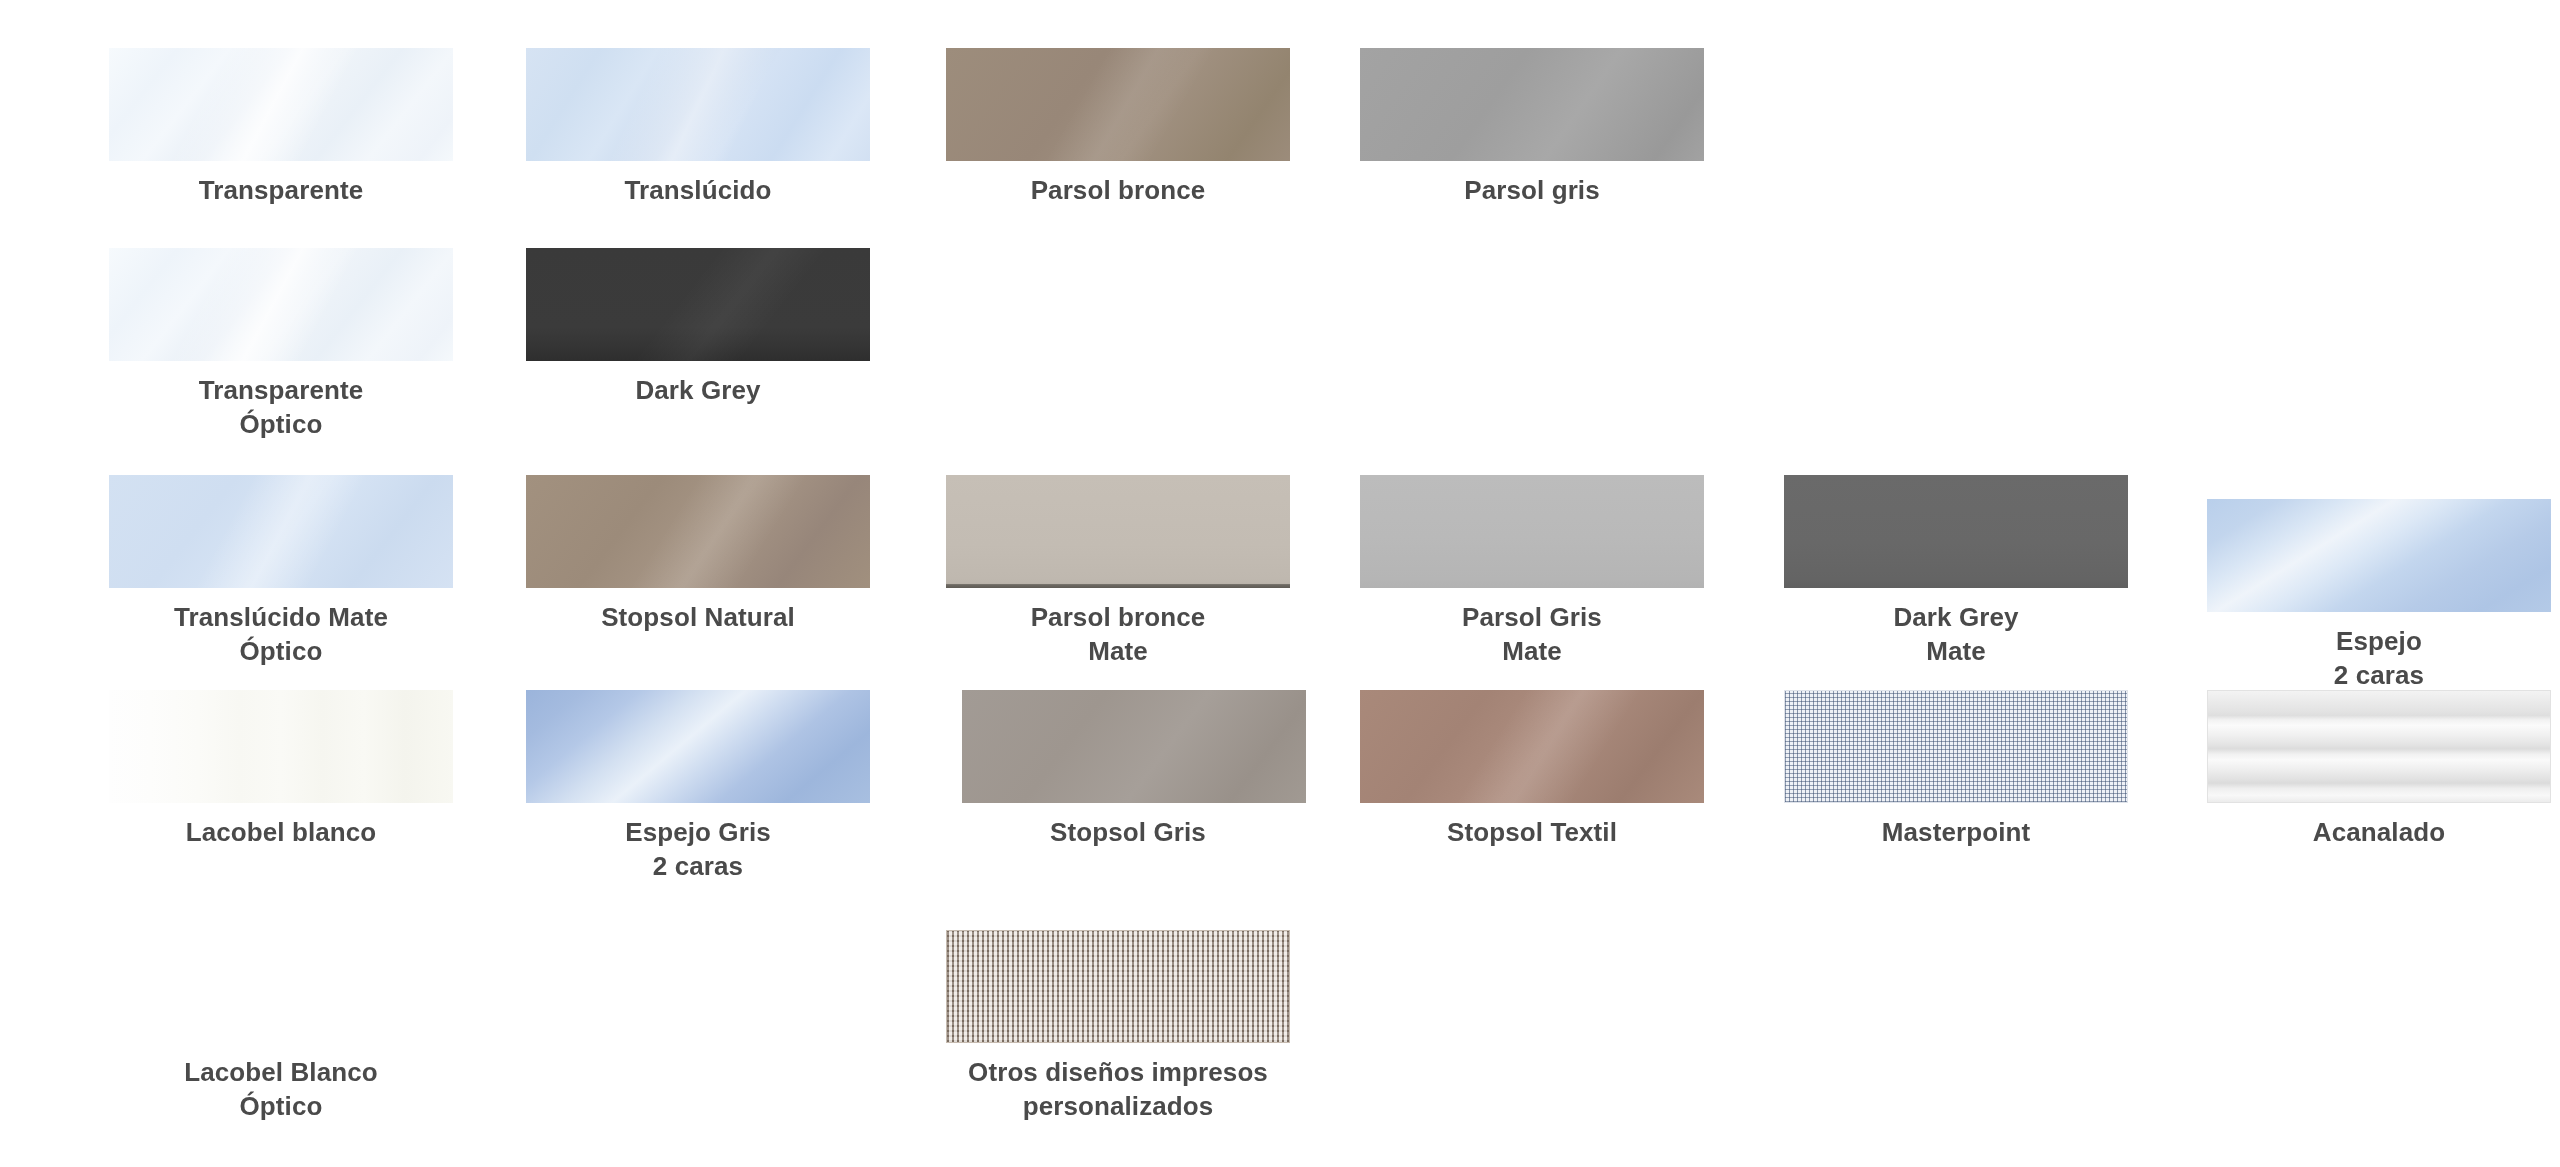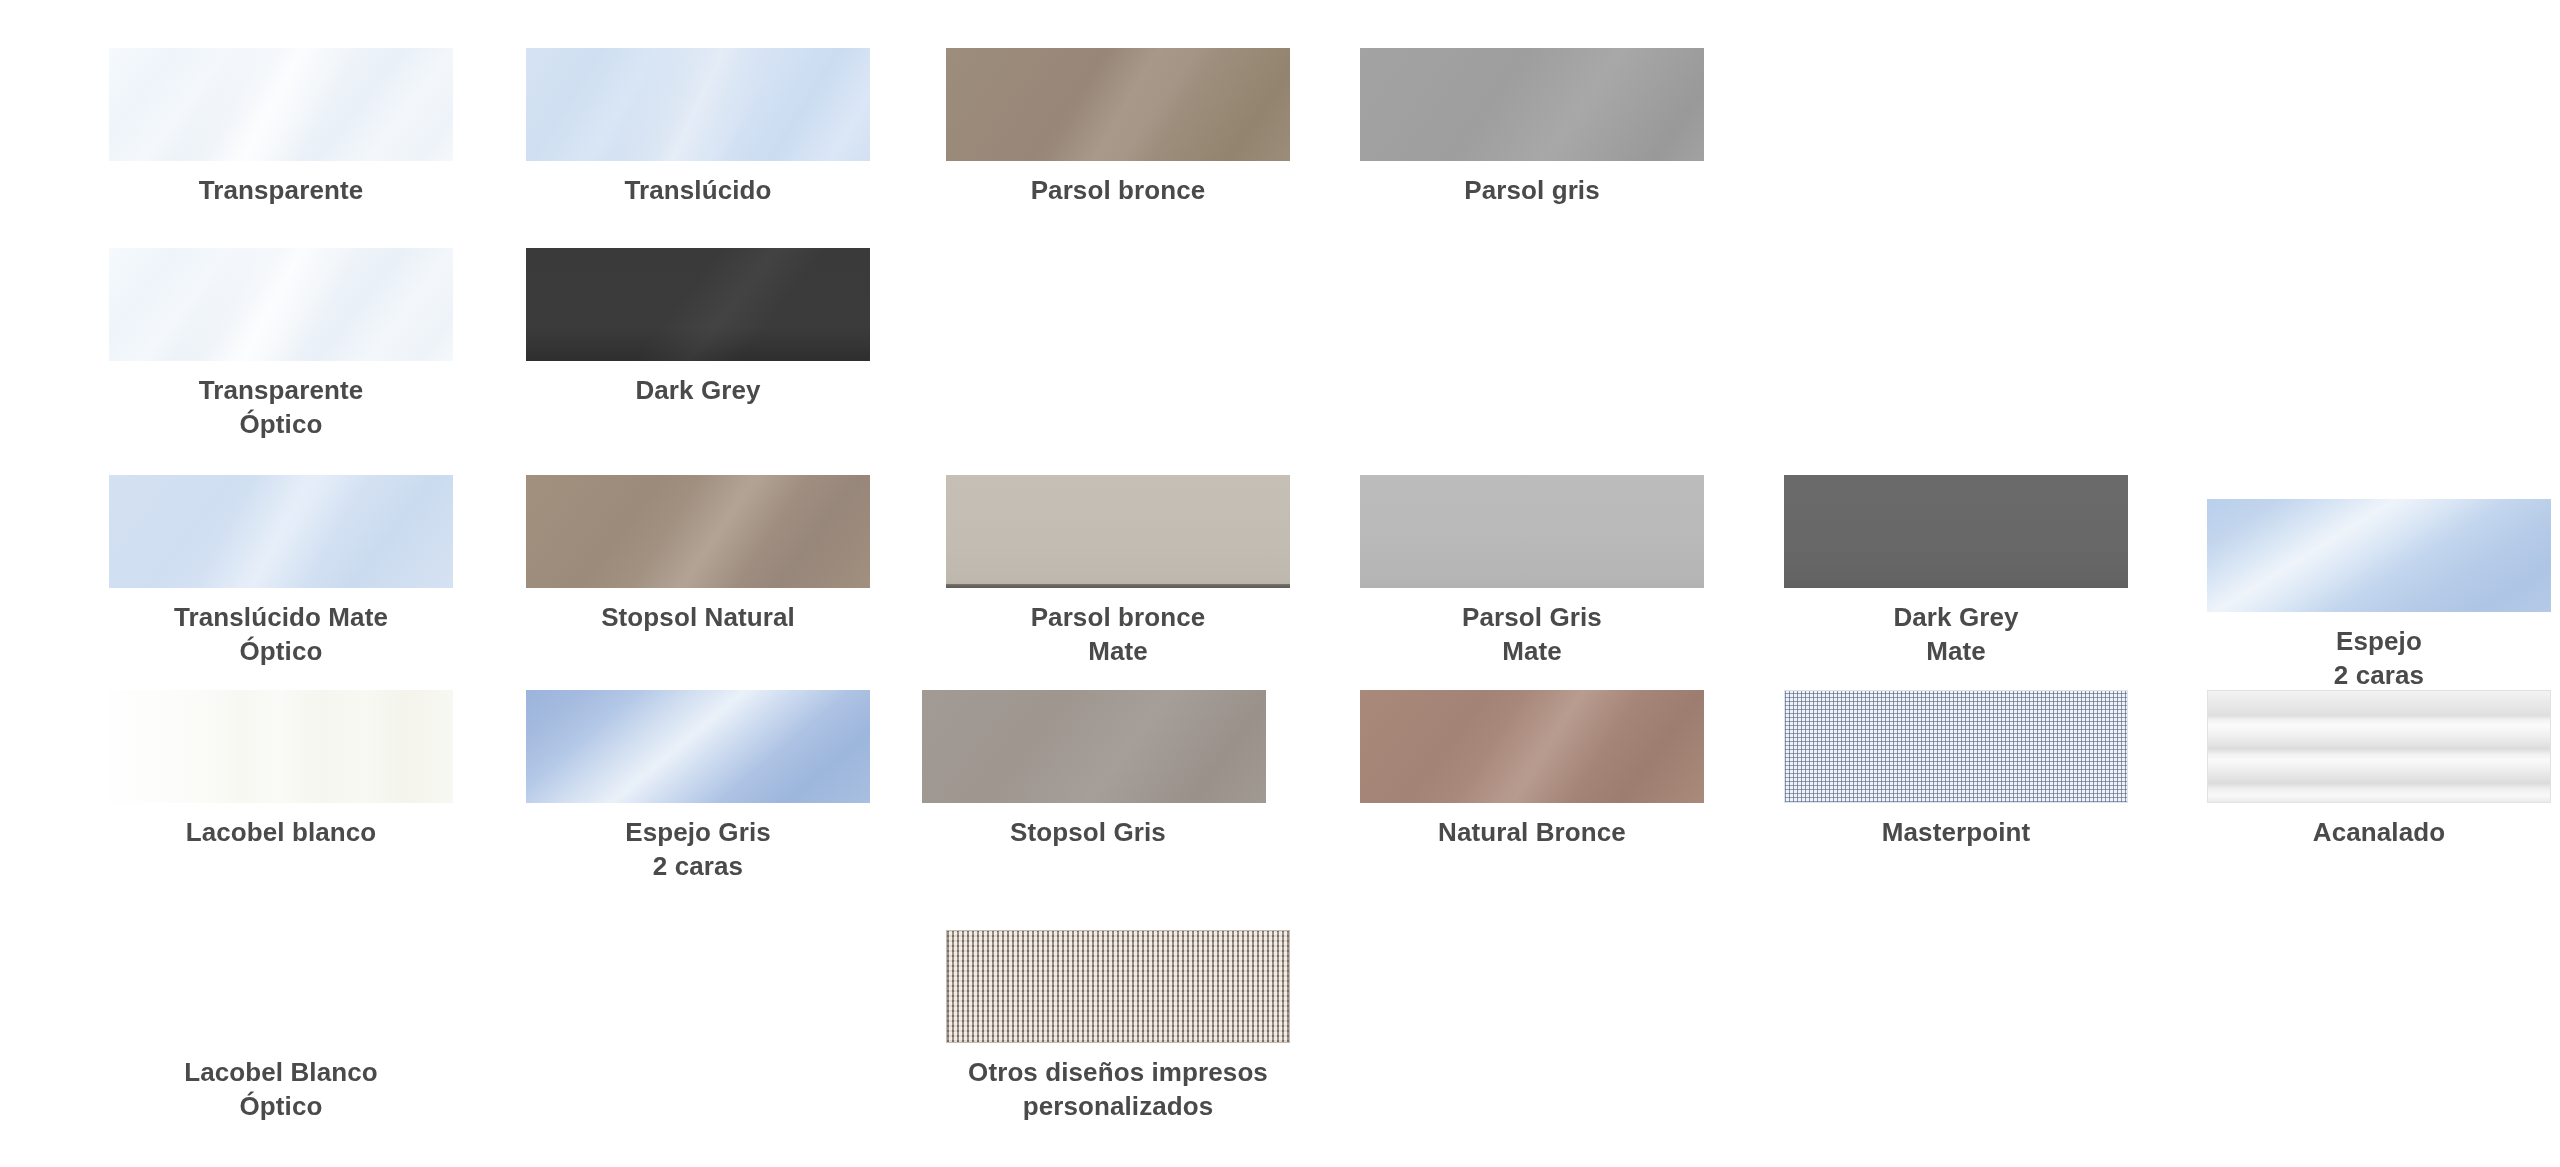--- a/index.html
+++ b/index.html
@@ -281,27 +281,27 @@
     </div>
     <div class="cell" style="left: 109px; top: 690px;">
       <div class="swatch s-lacobel-blanco" style="height: 113px;"></div>
       <div class="label">Lacobel blanco</div>
     </div>
     <div class="cell" style="left: 526px; top: 690px;">
       <div class="swatch s-espejo-gris" style="height: 113px;"></div>
       <div class="label wide">Espejo Gris
 2 caras</div>
     </div>
-    <div class="cell" style="left: 910px; top: 690px; padding-left: 12px;">
+    <div class="cell" style="left: 950px; top: 690px; padding-left: 12px;">
       <div class="swatch s-stopsol-gris" style="height: 113px;"></div>
       <div class="label">Stopsol Gris</div>
     </div>
     <div class="cell" style="left: 1360px; top: 690px;">
       <div class="swatch s-stopsol-bronce" style="height: 113px;"></div>
-      <div class="label">Natural Bronce</div>
+      <div class="label">Stopsol Textil</div>
     </div>
     <div class="cell" style="left: 2207px; top: 690px;">
       <div class="swatch s-acanalado" style="height: 113px;"></div>
       <div class="label">Acanalado</div>
     </div>
     <div class="cell" style="left: 1784px; top: 690px;">
       <div class="swatch s-masterpoint" style="height: 113px;"></div>
       <div class="label">Masterpoint</div>
     </div>
     <div class="cell" style="left: 109px; top: 930px;">

